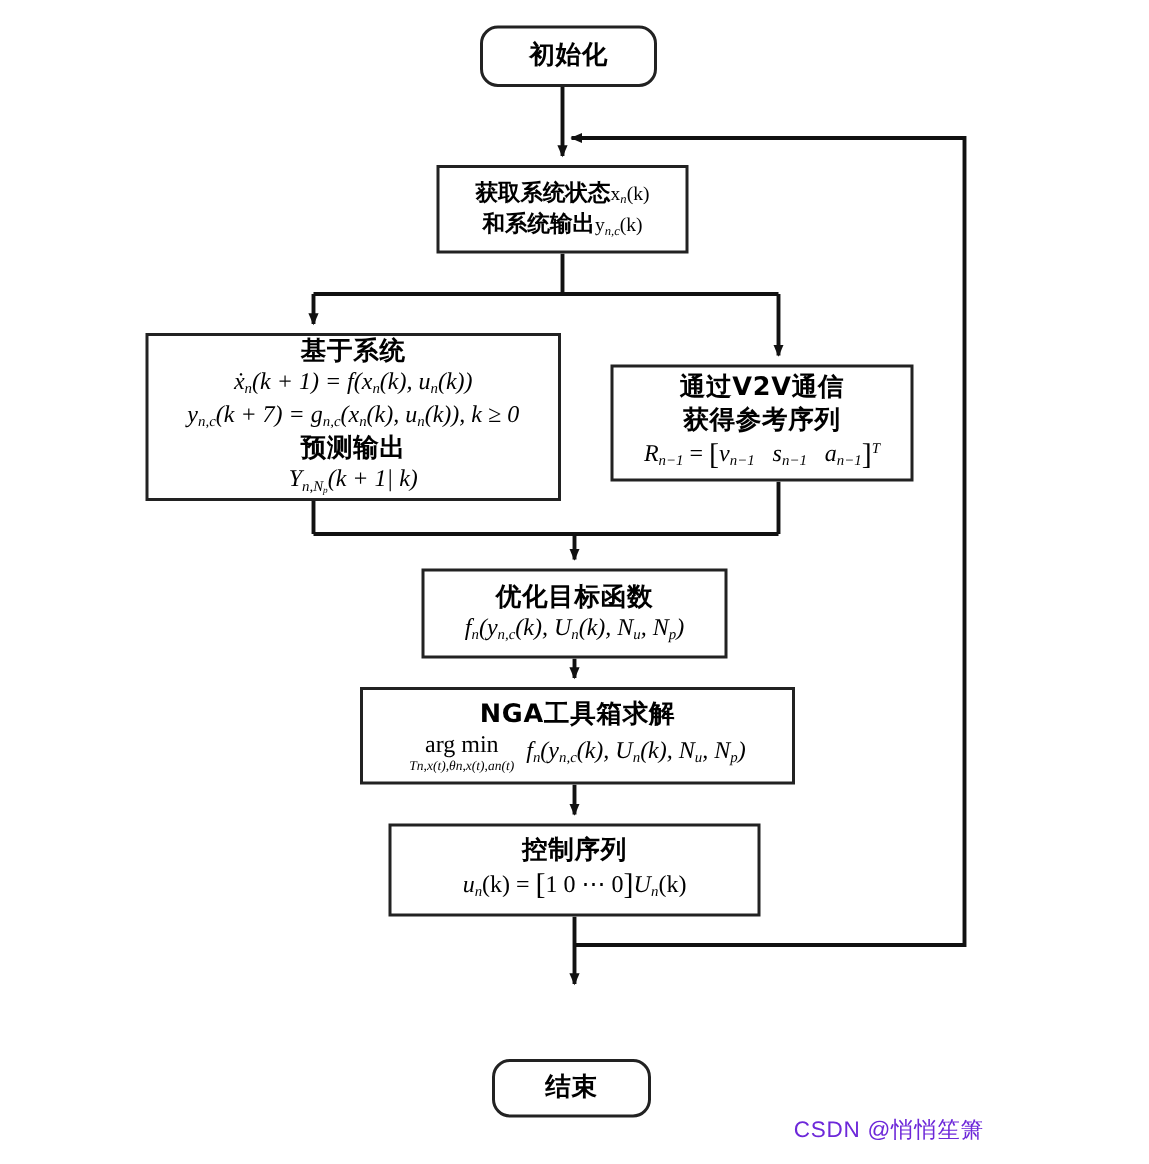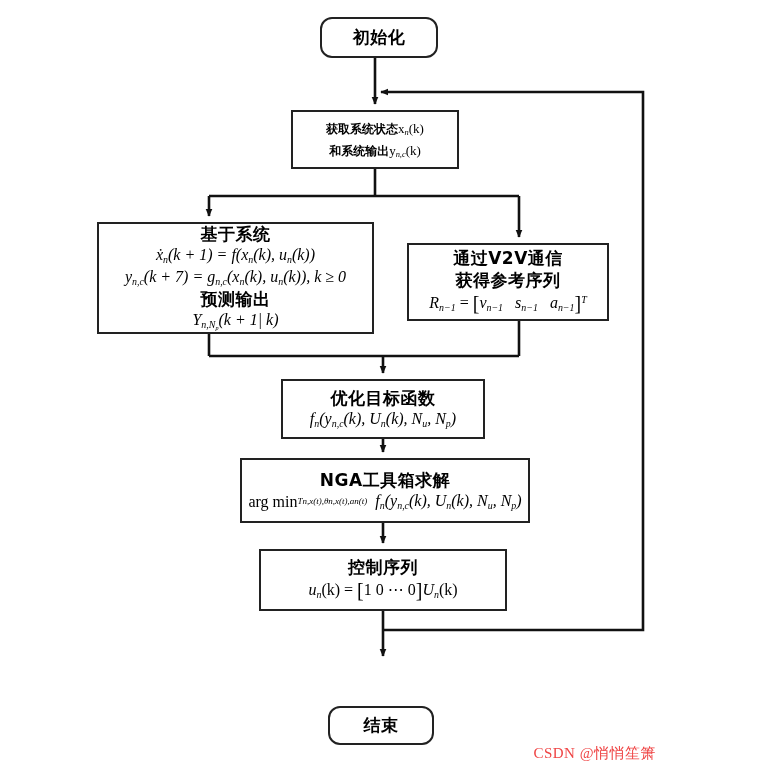--- a/index.html
+++ b/index.html
@@ -46,21 +46,21 @@
   }
   .cn {
     font-family: "DejaVu Sans", "Liberation Sans", sans-serif;
     font-weight: 700;
     font-size: 17px;
     letter-spacing: 0.5px;
   }
   .cn-lite {
     font-family: "DejaVu Sans", "Liberation Sans", sans-serif;
     font-weight: 700;
-    font-size: 12px;
+    font-size: 15px;
   }
   .math {
     font-family: "Liberation Serif", "DejaVu Serif", serif;
     font-style: italic;
     font-size: 16px;
     white-space: nowrap;
   }
   .math .up {
     font-style: normal;
   }
@@ -111,21 +111,21 @@
     padding: 2px 6px;
   }
   #node-end {
     left: 328px; top: 662px; width: 106px; height: 39px; margin-top: 44px;
   }
 
   .node-line { margin: 1px 0; }
 
   .argmin-wrap {
     display: inline-flex;
-    flex-direction: row;
+    flex-direction: column;
     align-items: center;
     vertical-align: middle;
     margin-right: 4px;
   }
   .argmin-top {
     font-style: normal;
     font-size: 16px;
   }
   .argmin-sub {
     font-size: 9px;
@@ -148,23 +148,23 @@
     font-family: "DejaVu Sans", "Liberation Sans", sans-serif;
     font-weight: 700;
     font-size: 24px;
     letter-spacing: 1px;
     color: #000000;
   }
   #watermark {
     position: absolute;
     right: 16px;
     top: 744px;
-    font-family: Liberation Serif, serif;
+    font-family: Liberation Sans, sans-serif;
     font-size: 15px;
-    color: #ef4444;
+    color: #6d28d9;
     letter-spacing: 0.5px;
     margin-left: 48px;
   }
 </style>
 </head>
 <body>
 
 <div id="canvas">
 
   <svg class="svg-layer" width="766" height="776" viewBox="0 0 766 776">

